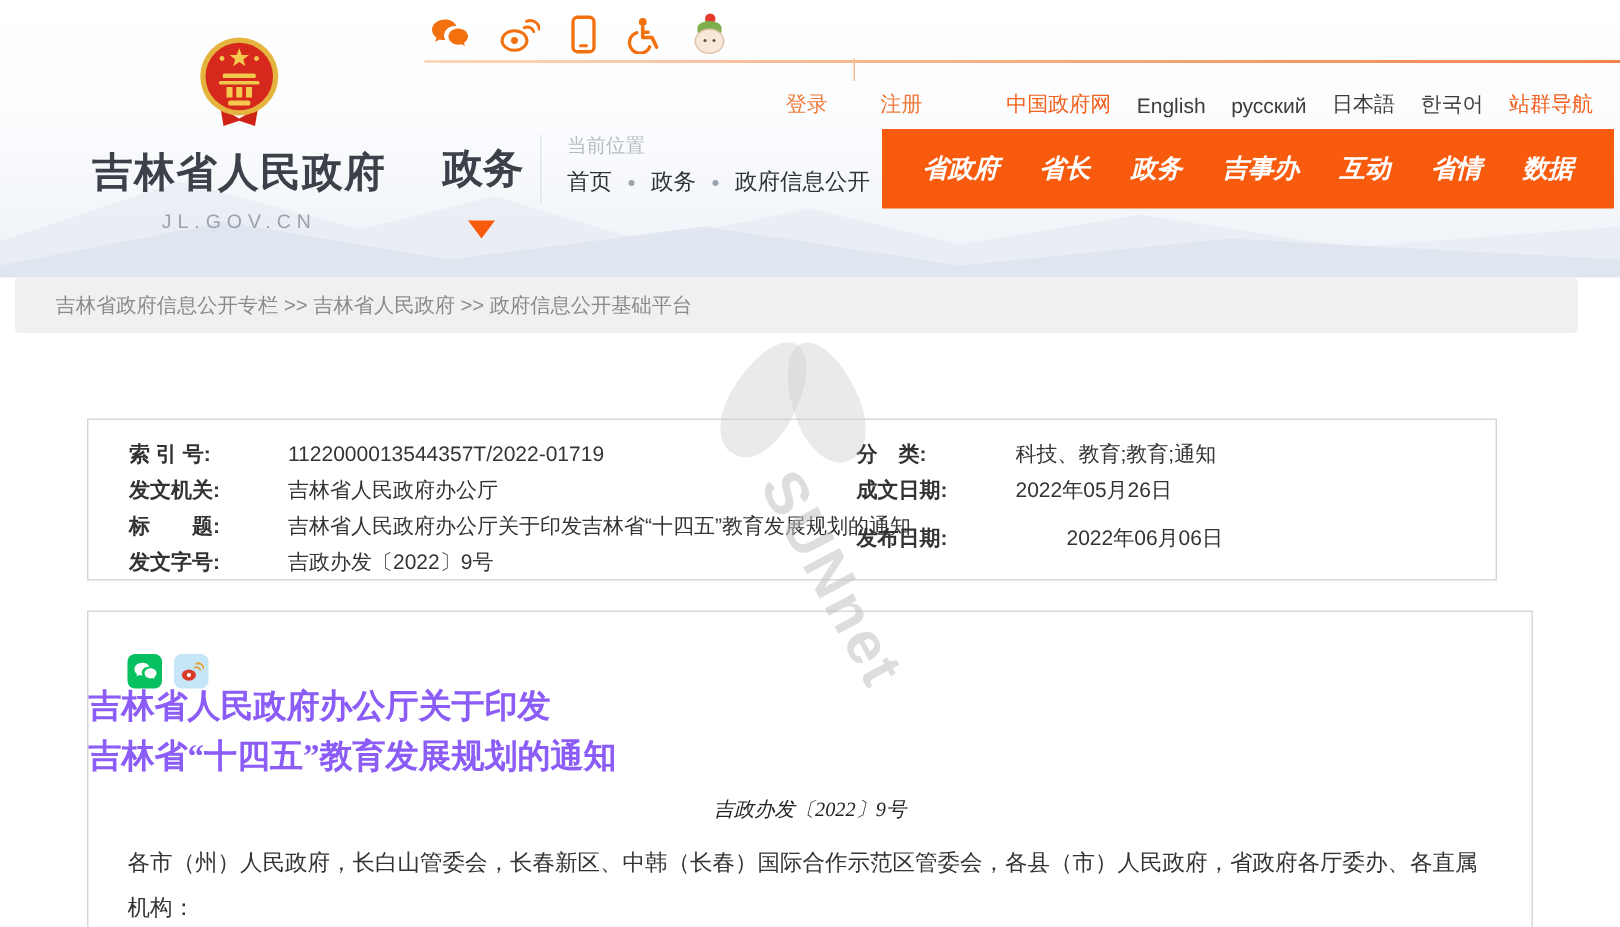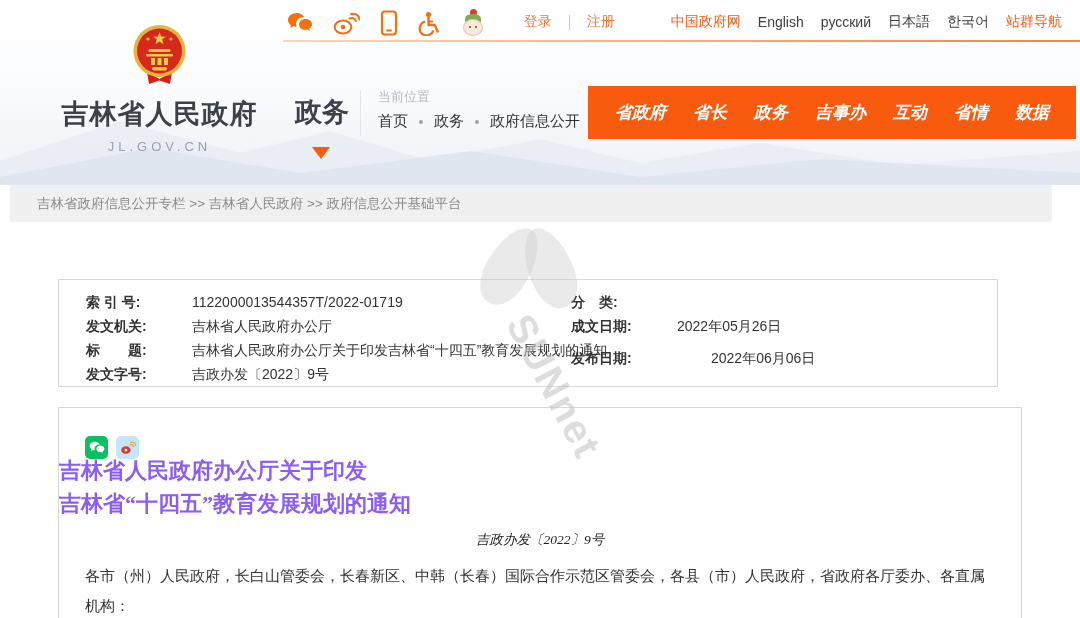--- a/index.html
+++ b/index.html
@@ -10,21 +10,21 @@
 
   
   .topzone { position:absolute; top:0; left:0; width:1080px; height:185px;
     background:linear-gradient(180deg,#ffffff 0%,#fbfcfe 45%,#edf1f6 100%); }
   .mountains { position:absolute; bottom:0; left:0; }
 
   .topbar-icons { position:absolute; top:9px; left:287px; display:flex; gap:20px; align-items:center; height:28px; }
   .tb-icon { display:inline-flex; align-items:center; justify-content:center; cursor:pointer; }
 
   .topbar-links { position:absolute; top:13px; right:18px; display:flex; align-items:center; gap:17px; font-size:14px; }
-  .topbar-links a { text-decoration:none; color:#3d3d3d; cursor:pointer; }
+  .topbar-links a { text-decoration:none; color:#3d3d3d; cursor:pointer;margin-top:48px; }
   .topbar-links a.accent { color:var(--topbar-link); }
   .topbar-links a.accent2 { color:#f2601f; }
   .tb-sep { width:1px; height:15px; background:#f6bc93; }
   .tb-gap { width:22px; }
   .topbar-rule { position:absolute; top:40px; left:283px; right:0; height:2px;
     background:linear-gradient(90deg,#fbd7ba,#f08448); }
 
   
   .logo { position:absolute; left:52px; top:24px; width:215px; text-align:center; cursor:pointer; }
   .site-name { font-size:27px; font-weight:bold; color:#3c4049; letter-spacing:1px; margin-top:6px; }
@@ -213,20 +213,21 @@
       <span class="val">吉林省人民政府办公厅关于印发吉林省“十四五”教育发展规划的通知</span>
     </div>
     <div class="mrow">
       <span class="lab">发文字号:</span>
       <span class="val">吉政办发〔2022〕9号</span>
     </div>
   </div>
   <div class="meta-col right">
     <div class="mrow">
       <span class="lab">分　类:</span>
+      <span class="val">科技、教育;教育;通知</span>
     </div>
     <div class="mrow">
       <span class="lab">成文日期:</span>
       <span class="val">2022年05月26日</span>
     </div>
     <div class="mrow skip">
       <span class="lab">发布日期:</span>
       <span class="val">2022年06月06日</span>
     </div>
   </div>

